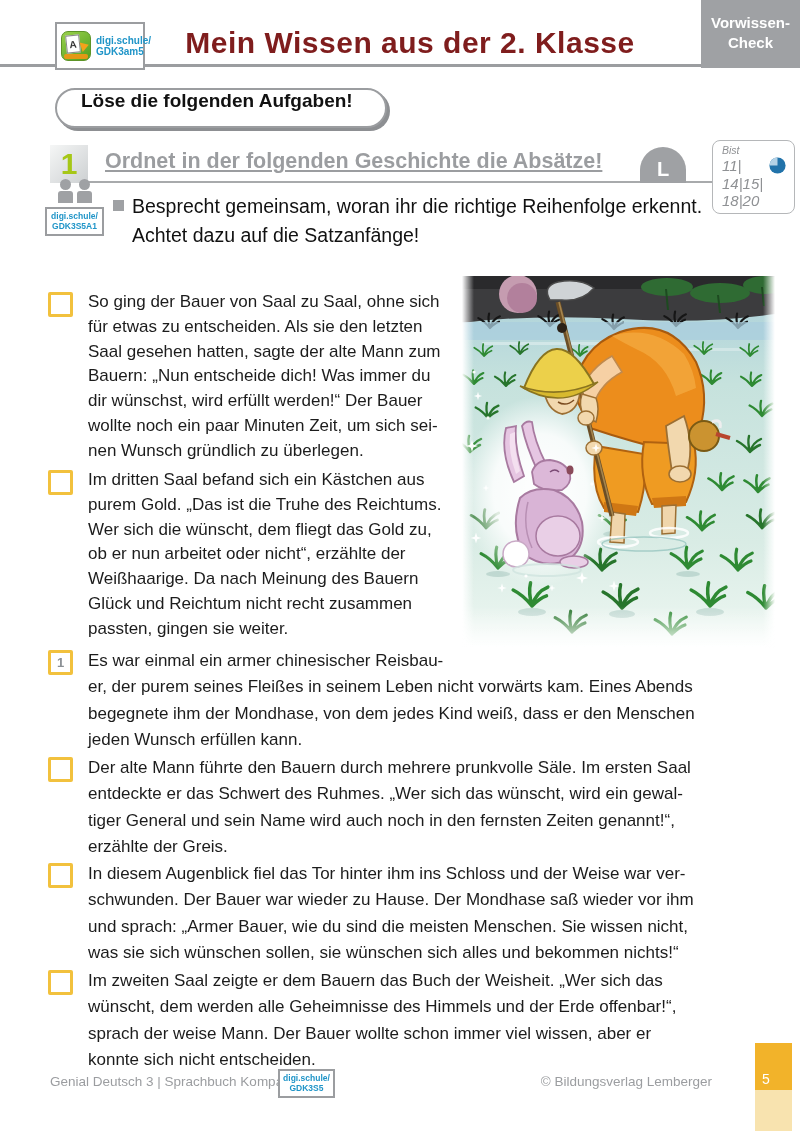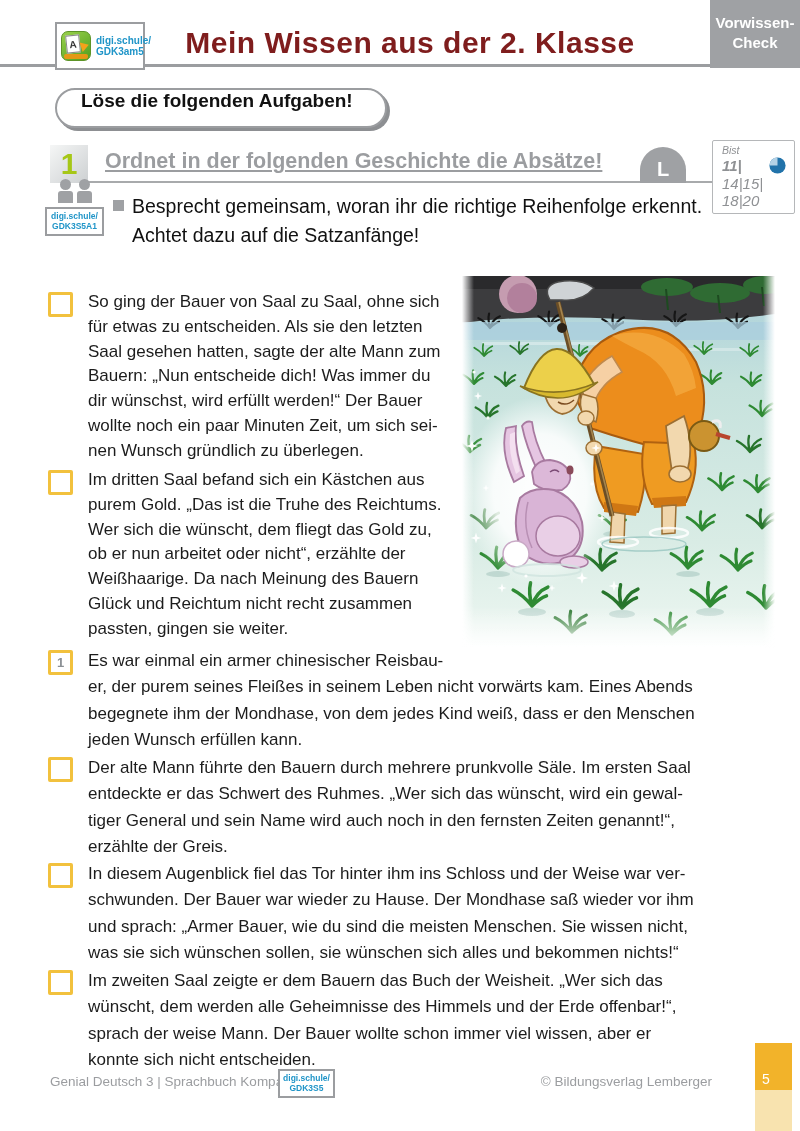--- a/index.html
+++ b/index.html
@@ -16,43 +16,43 @@
     border:1px solid #8a8a8a; transform:rotate(-6deg); font-size:10px; font-weight:bold; color:#333;
     display:flex; align-items:center; justify-content:center; }
   .app-icon .arrow { position:absolute; right:1px; top:9px; width:0; height:0;
     border-left:8px solid #f5a21a; border-top:5px solid transparent; border-bottom:5px solid transparent;
     transform:rotate(-18deg); }
   .app-icon .band { position:absolute; bottom:1px; left:2px; right:2px; height:5px;
     background:rgba(242,150,20,.9); border-radius:2px; }
   .logo-text { color:#2095c8; font-weight:bold; font-size:10px; line-height:11px; white-space:pre-line; }
   .header-title { position:absolute; left:140px; top:26px; width:540px; text-align:center;
     font-size:30px; font-weight:bold; color:#7f1d1d; letter-spacing:.5px; }
-  .corner-tab { position:absolute; right:0; top:0; width:90px; height:68px; background:#9fa1a4;
+  .corner-tab { position:absolute; right:0; top:0; width:99px; height:68px; background:#9fa1a4;
     color:#fff; font-weight:bold; font-size:15px; line-height:20px; text-align:center;
     padding-top:13px; white-space:pre-line; z-index:2; }
 
   
   .instruction-box { position:absolute; left:55px; top:88px; width:332px; height:40px;
     border:2.5px solid #9b9da0; border-radius:20px; background:#fff; box-shadow:3px 3px 0 0 #8d8f92;
     display:flex; padding-left:24px; font-size:19px; font-weight:bold; color:#111; }
 
   
   .task-num { position:absolute; left:50px; top:145px; width:38px; height:38px;
     background:linear-gradient(135deg,#f5f6f6,#cdd0d2); display:flex; align-items:center;
     justify-content:center; font-size:30px; font-weight:bold; color:#a6c717; }
   .task-title { position:absolute; left:105px; top:149px; font-size:21.5px; font-weight:bold; color:#9b9da0;text-decoration:underline; }
   .task-line { position:absolute; left:88px; top:181px; width:624px; height:2px; background:#a8aaac; }
   .level-badge { position:absolute; left:640px; top:147px; width:46px; height:36px;
     border-radius:23px 23px 0 0; background:#9fa1a4; color:#fff; font-weight:bold; font-size:20px;
     text-align:center; line-height:44px; }
   .bist-box { position:absolute; left:712px; top:140px; width:83px; height:74px; background:#fff;
-    border:1.5px solid #b5b7b9; border-radius:2px; padding:4px 7px 8px 9px; color:#8f9194;
+    border:1.5px solid #b5b7b9; border-radius:8px; padding:4px 7px 8px 9px; color:#8f9194;
     font-style:italic; font-size:15px; line-height:17px; }
   .bist-label { font-size:10.5px; line-height:11px; }
-  .bist-row1 { display:flex; justify-content:space-between; align-items:center;font-weight:bold; }
+  .bist-row1 { display:flex; justify-content:space-between; align-items:center; }
   .pair-icon { position:absolute; left:58px; top:179px; display:flex; gap:4px; }
   .person .head { width:11px; height:11px; border-radius:50%; background:#9fa1a4; margin:0 auto 1px; }
   .person .torso { width:15px; height:12px; background:#9fa1a4; border-radius:3px 3px 0 0; }
   .qr-box { background:#fff; border:2px solid #9b9da0; color:#2095c8; font-weight:bold;
     font-size:8.5px; line-height:9.5px; text-align:center; display:flex; flex-direction:column;
     align-items:center; justify-content:center; white-space:pre-line; }
   .task-qr { position:absolute; left:45px; top:207px; width:59px; height:29px; }
   .bullet-square { position:absolute; left:113px; top:200px; width:11px; height:11px; background:#9fa1a4; }
   .bullet-text { position:absolute; left:132px; top:192px; width:620px; font-size:19.5px;
     line-height:29px; color:#111; white-space:pre-line; }

